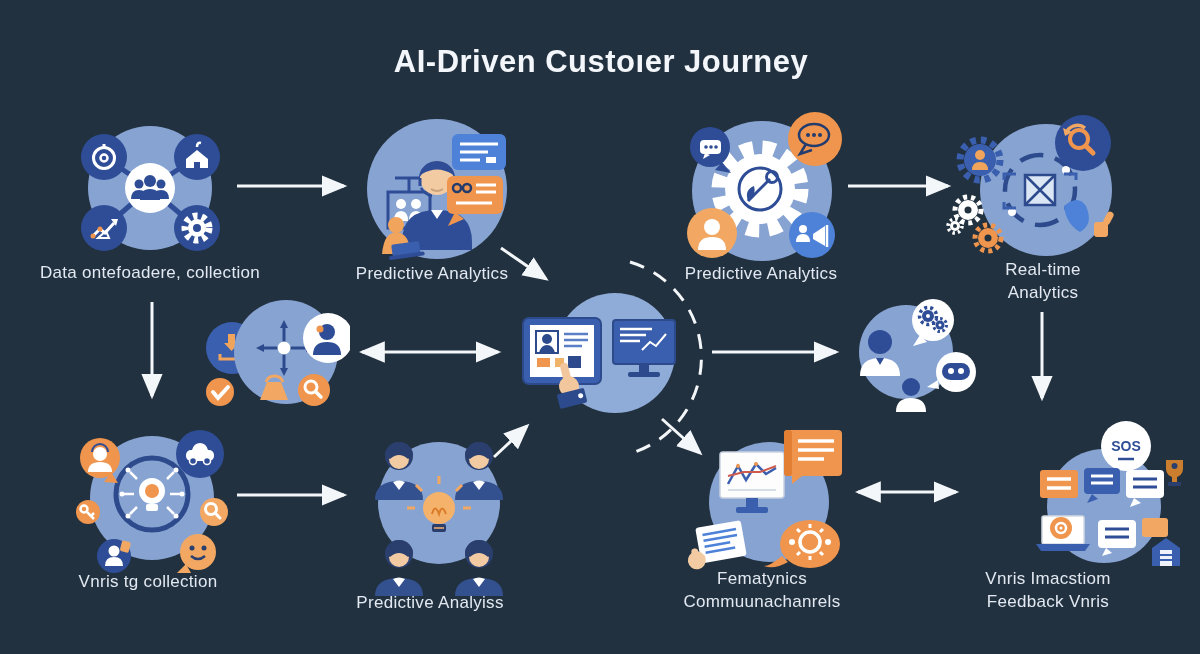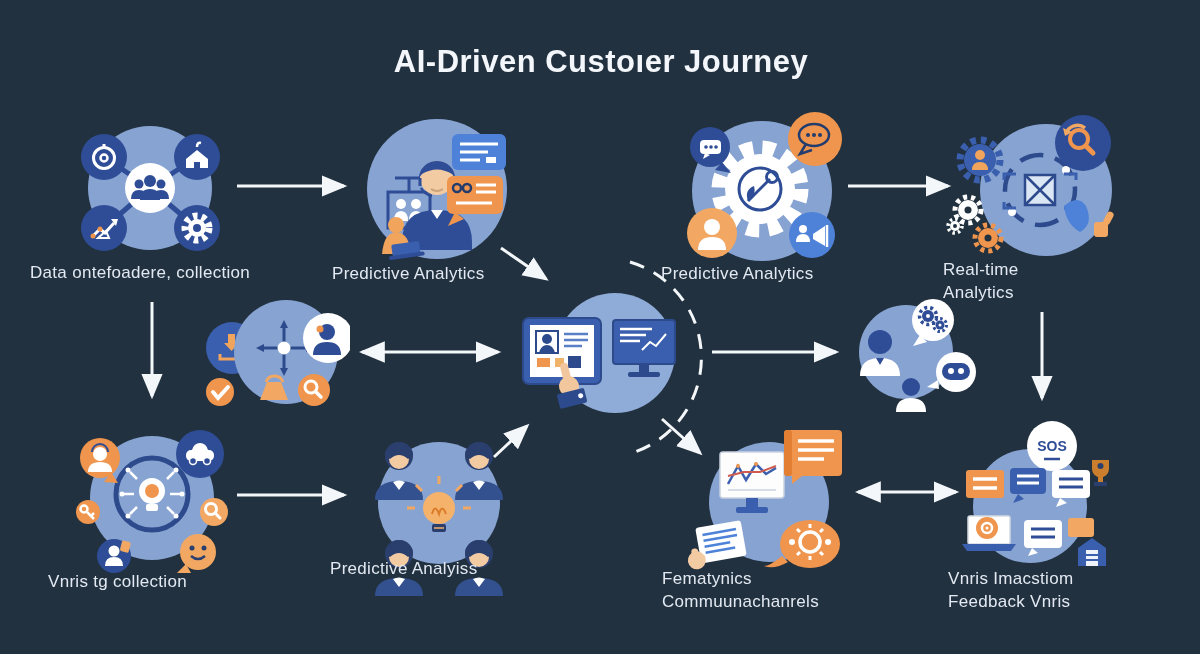--- a/index.html
+++ b/index.html
@@ -9,21 +9,21 @@
     font-family:"Liberation Sans", sans-serif;
     padding-left:42px;
   }
   .title{
     position:absolute;left:0;right:40px;top:44px;text-align:center;
     color:#f3f6fa;font-size:31px;font-weight:bold;letter-spacing:.5px;
   }
   .node{position:absolute;}
   .node svg{display:block;width:100%;height:100%;}
   .node-label{
-    position:absolute;color:#e2e9f2;font-size:17px;
+    position:absolute;text-align:center;color:#e2e9f2;font-size:17px;
     line-height:23px;white-space:pre-line;letter-spacing:.3px;
   }
   #arrows{position:absolute;left:0;top:0;pointer-events:none;}
 </style>
 </head>
 <body>
 
 <div id="canvas">
 
   <div class="title">AI-Driven Custoıer Journey</div>
@@ -490,21 +490,21 @@
             <line x1="70" y1="73" x2="64" y2="67"></line>
           <line x1="63" y1="90" x2="55" y2="90"></line>
         </g>
         <circle cx="87" cy="90" r="16" fill="#f5b26b"></circle>
         <path d="M80,96 q3,-11 7,0 q3,-11 7,0" stroke="#d97b28" stroke-width="2" fill="none"></path>
         <rect x="80" y="106" width="14" height="8" rx="2" fill="#2b3f6e"></rect>
         <line x1="82" y1="110" x2="92" y2="110" stroke="#f5b26b" stroke-width="1.5"></line>
       </g>
     </svg>
   </div>
-  <div class="node-label" style="left:330px;top:557px;width:200px">Predictive Analyiss</div>
+  <div class="node-label" style="left:330px;top:591px;width:200px">Predictive Analyiss</div>
 
   <div class="node" style="left:680px;top:424px;width:180px;height:155px">
     <svg viewBox="0 0 180 155">
       <circle cx="89" cy="78" r="60" fill="#87a3d2"></circle>
 
       <g>
         <rect x="40" y="28" width="64" height="46" rx="3" fill="#fdfdfd" stroke="#c9d2de" stroke-width="1.5"></rect>
         <line x1="48" y1="66" x2="96" y2="66" stroke="#d8dee8" stroke-width="2"></line>
         <polyline points="48,60 58,42 66,56 76,40 86,50 96,44" stroke="#3a5fae" stroke-width="2.5" fill="none"></polyline>
         <polyline points="48,52 64,48 80,48 96,42" stroke="#cf5a4e" stroke-width="2" fill="none"></polyline>
@@ -546,21 +546,21 @@
             <line x1="120" y1="128" x2="117" y2="131"></line>
         </g>
         <circle cx="112" cy="118" r="3" fill="#fff"></circle>
           <circle cx="148" cy="118" r="3" fill="#fff"></circle>
       </g>
     </svg>
   </div>
   <div class="node-label" style="left:662px;top:567px;width:200px">Fematynics
 Commuunachanrels</div>
 
-  <div class="node" style="left:940px;top:420px;width:180px;height:150px">
+  <div class="node" style="left:1014px;top:420px;width:180px;height:150px">
     <svg viewBox="0 0 180 150">
       <circle cx="90" cy="86" r="57" fill="#87a3d2"></circle>
 
       <g>
         <circle cx="112" cy="26" r="25" fill="#fff"></circle>
         <text x="112" y="31" text-anchor="middle" font-size="14" font-weight="bold" fill="#2e4d96" font-family="Liberation Sans, sans-serif">SOS</text>
         <line x1="104" y1="39" x2="120" y2="39" stroke="#2e4d96" stroke-width="2.5"></line>
       </g>
 
       <g>

